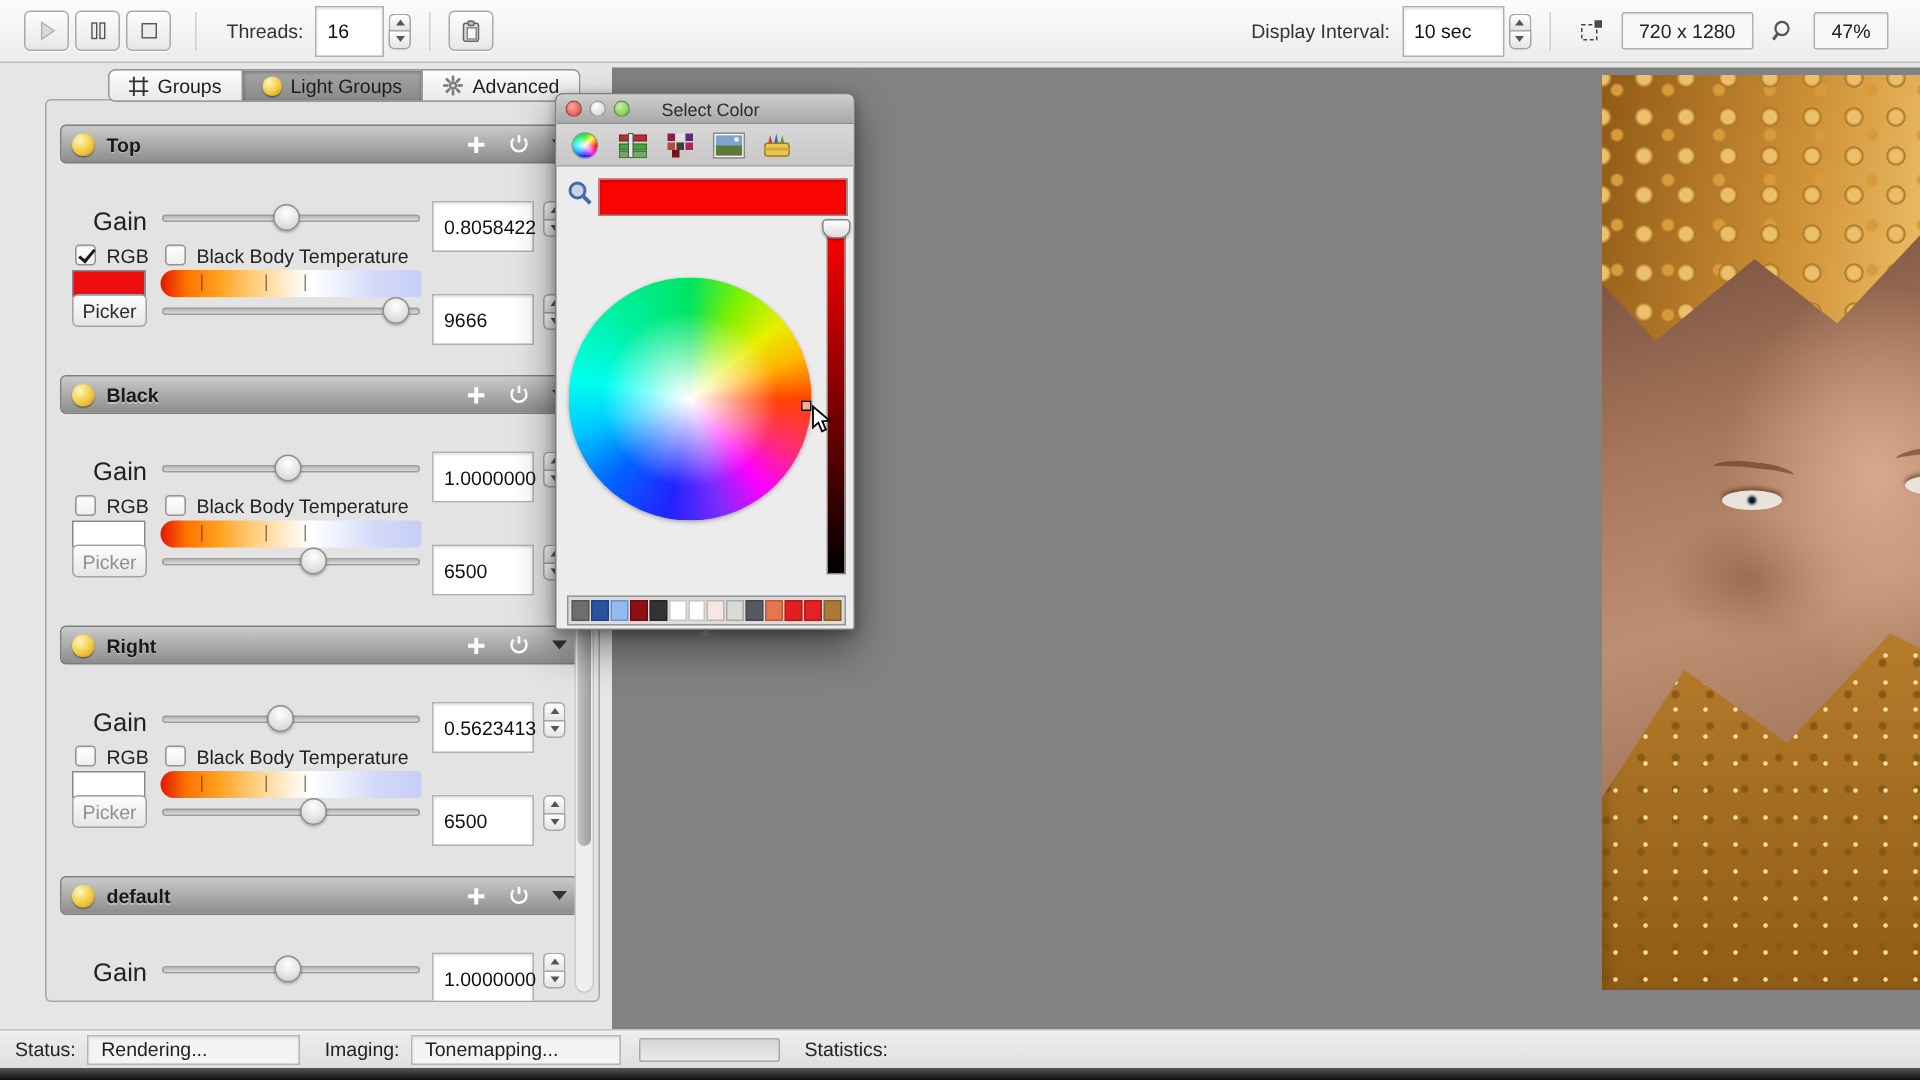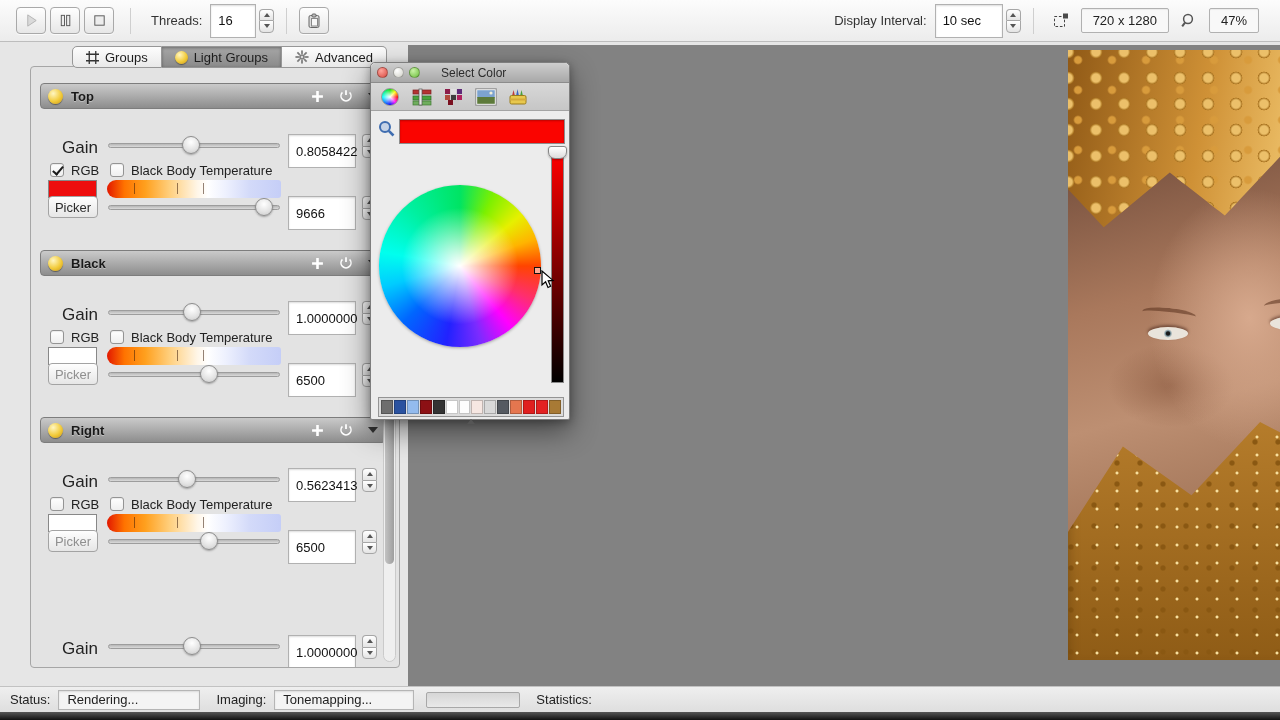--- a/index.html
+++ b/index.html
@@ -461,20 +461,40 @@
               <div class="tri-up"></div>
             </div>
             <div class="step-dn">
               <div class="tri-dn"></div>
             </div>
           </div>
       </div>
     </div>
 
     <div class="group" style="top:517px">
+      <div class="g-header">
+        <span class="bulb"></span>
+        <span class="g-title">default</span>
+        <span class="h-icon">
+            <svg width="13" height="13" viewBox="0 0 12 12">
+              <path d="M6 1 V11 M1 6 H11" stroke="#fff" stroke-width="2.4"></path>
+            </svg>
+          </span>
+        <span class="h-icon">
+            <svg width="14" height="14" viewBox="0 0 14 14">
+              <path d="M7 1.2 V6" stroke="#fff" stroke-width="1.8"></path>
+              <path d="M3.4 3.4 a5 5 0 1 0 7.2 0" fill="none" stroke="#fff" stroke-width="1.6"></path>
+            </svg>
+          </span>
+        <span class="h-icon">
+            <svg width="10" height="8" viewBox="0 0 10 8">
+              <path d="M0 1 L10 1 L5 7 Z" fill="#333"></path>
+            </svg>
+          </span>
+      </div>
       <div class="row row-gain">
         <span class="lab" style="top:4px">Gain</span>
         <div class="slider">
             <div class="thumb" style="left:calc(49% - 9px)"></div>
           </div>
         <div class="field vfield">
             <span>1.0000000</span>
           </div>
         <div class="stepper vstep">
             <div class="step-up">

